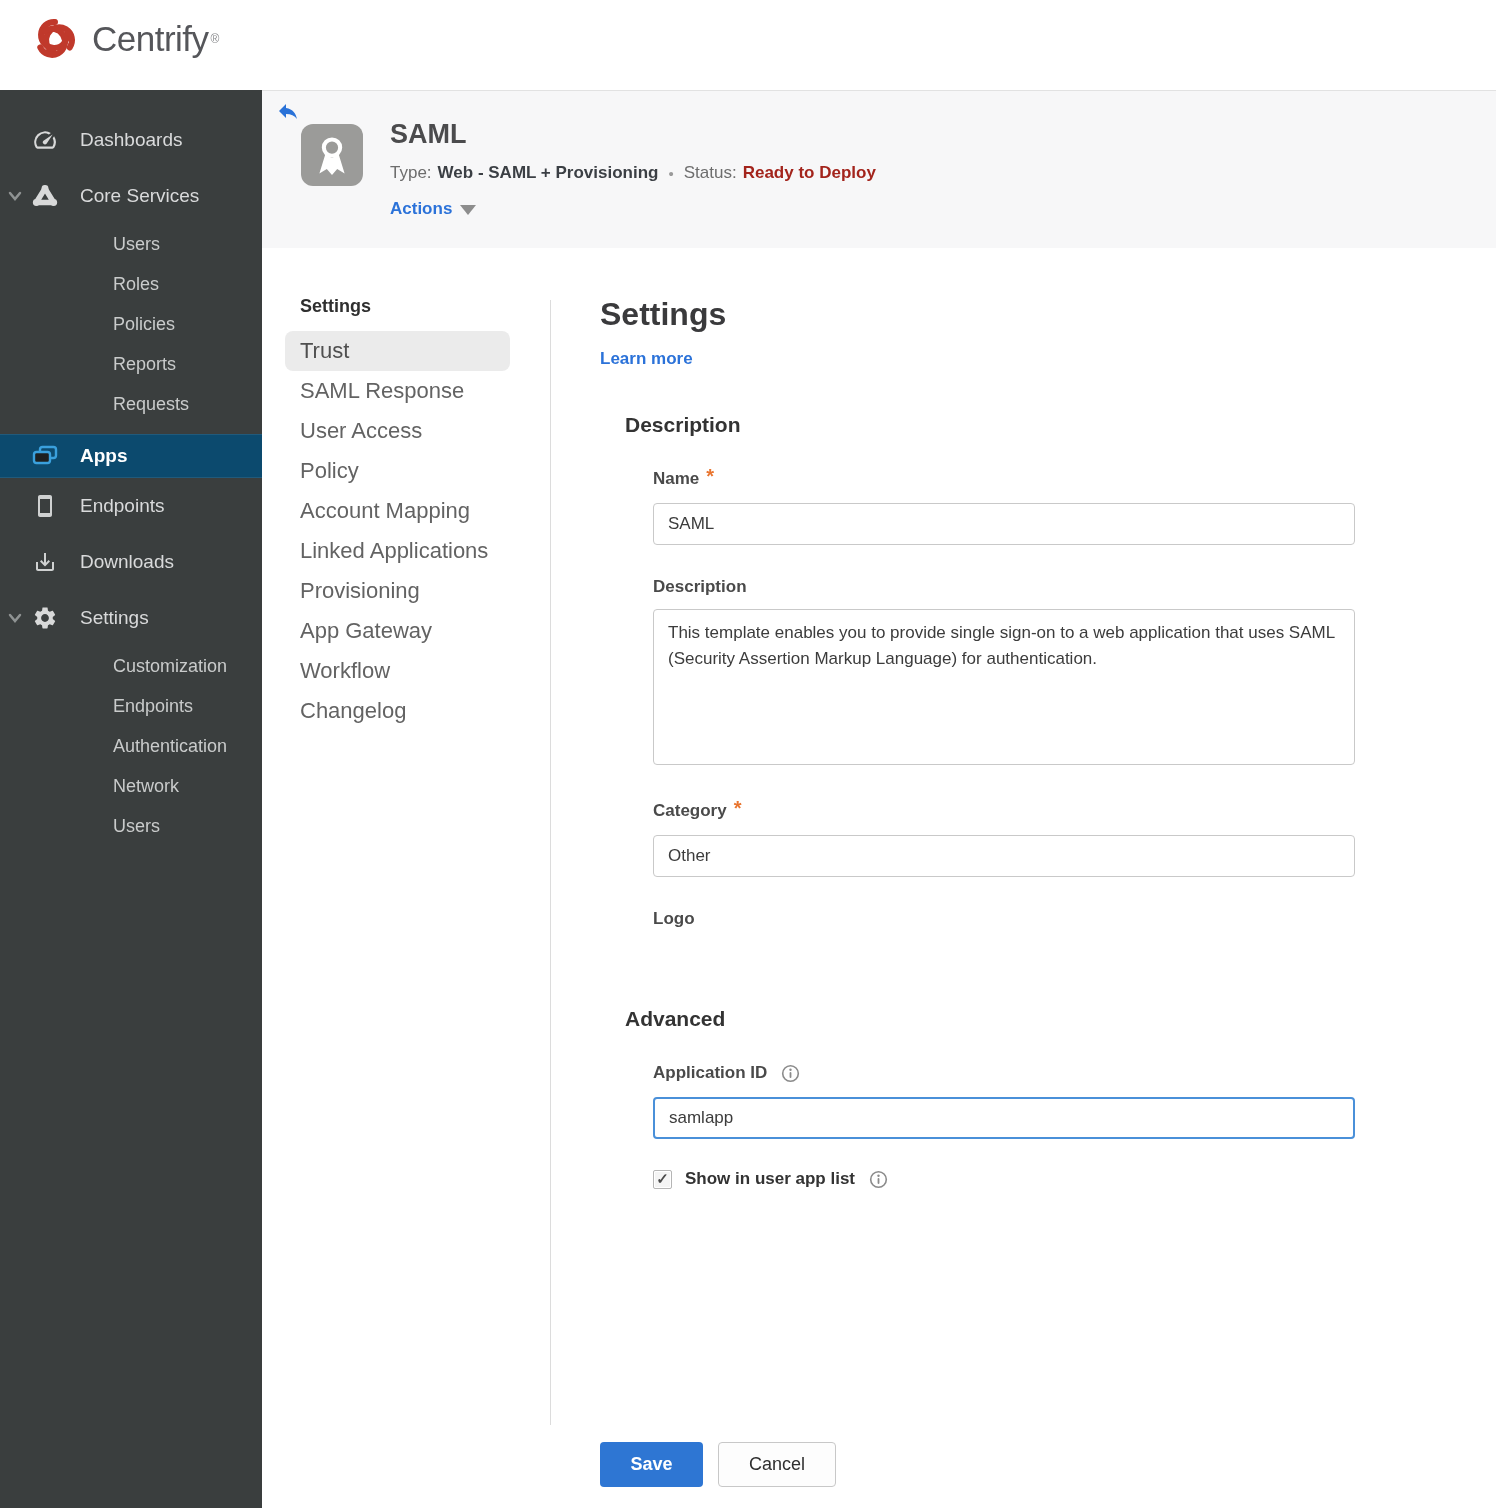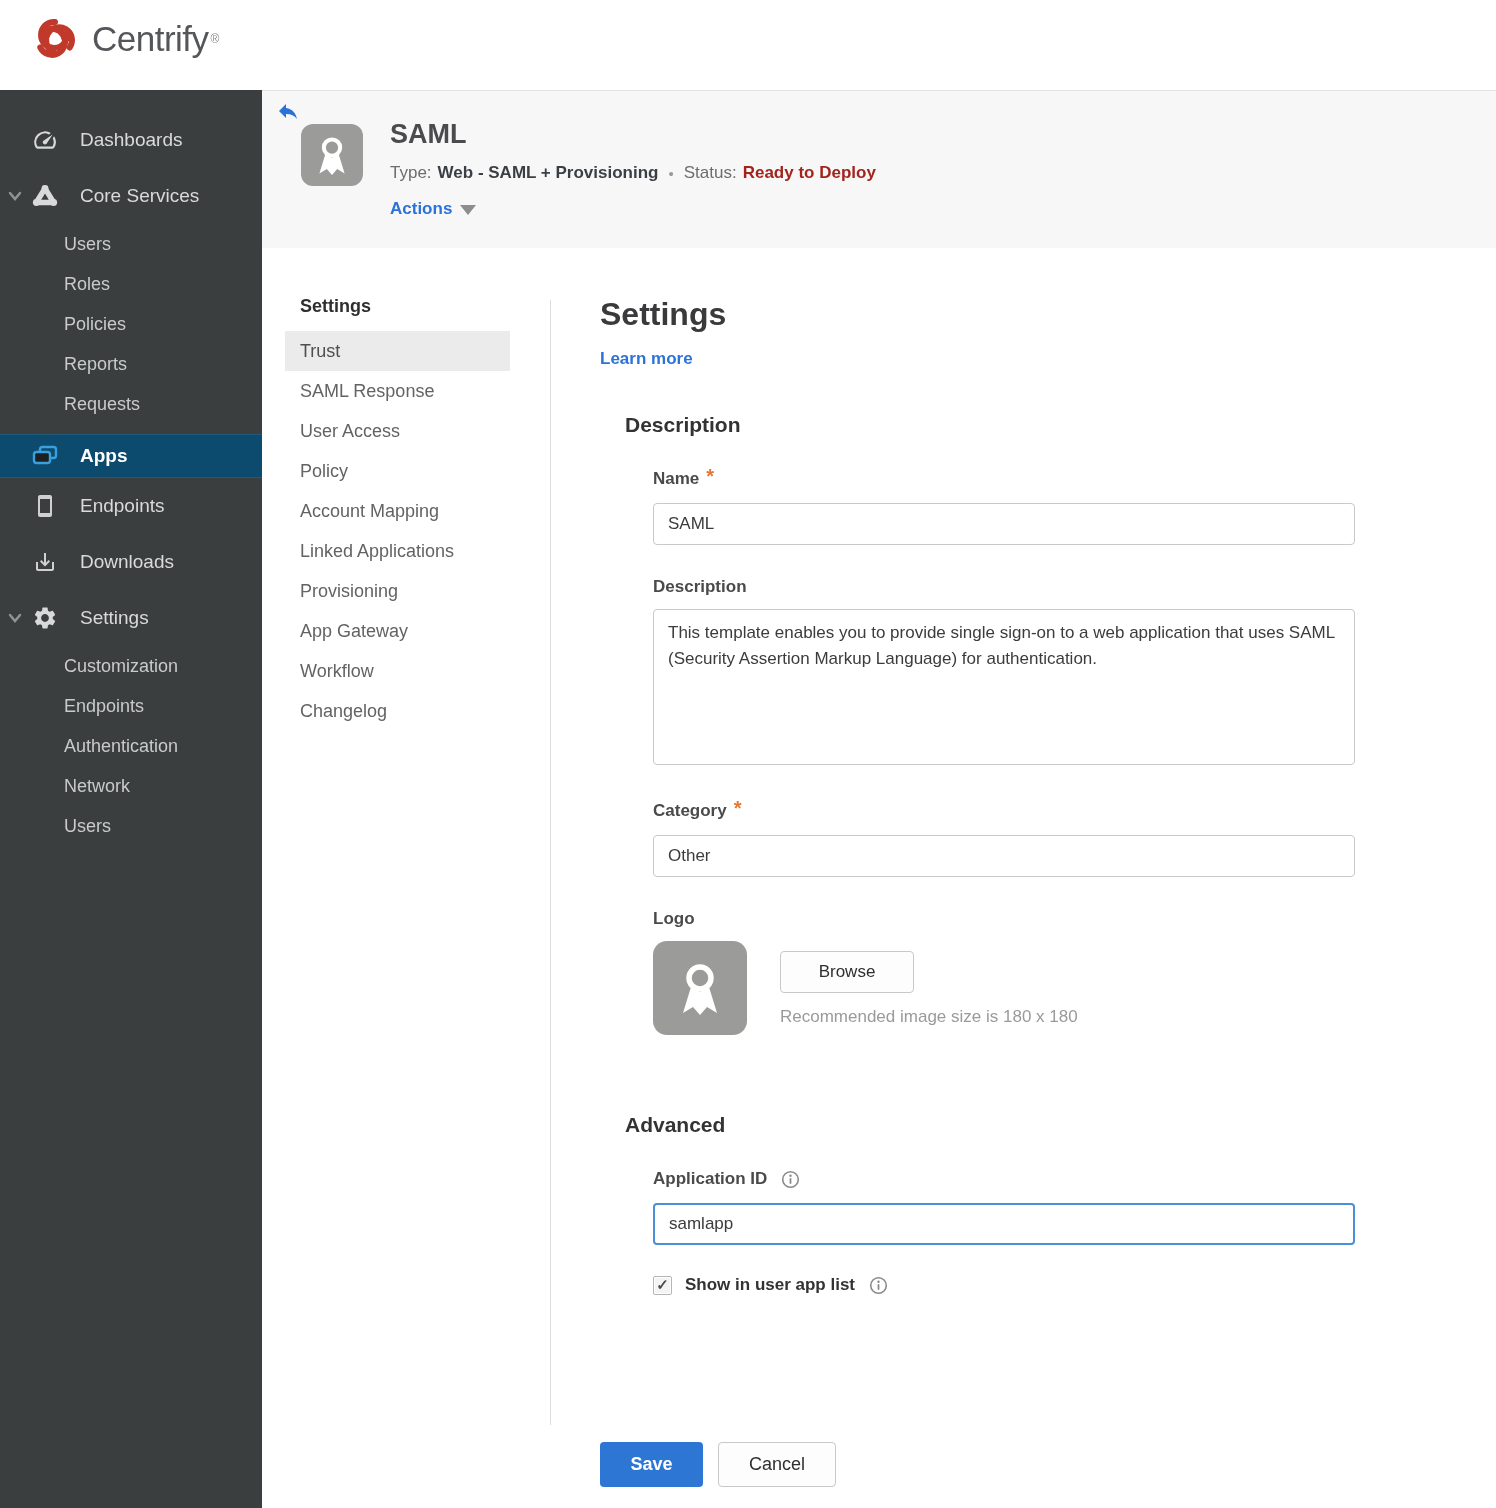--- a/index.html
+++ b/index.html
@@ -12,21 +12,21 @@
   .brand { position:absolute; left:30px; top:14px; display:flex; align-items:center; }
   .brand-text { font-size:35px; color:#55565a; letter-spacing:-0.5px; margin-left:12px;text-align:right; }
   .brand-tm { font-size:12px; color:#8a8b8e; vertical-align:super; margin-left:2px; }
 
   
   .sidebar { position:absolute; left:0; top:90px; width:262px; height:1418px; background:#3a3e3e; padding-top:22px; }
   .side-item { height:56px; display:flex; align-items:center; cursor:pointer; }
   .chev-slot { width:30px; display:flex; justify-content:center; align-items:center; flex:0 0 30px; }
   .icon-slot { width:30px; display:flex; justify-content:center; align-items:center; flex:0 0 30px; margin-right:20px; }
   .side-label { font-size:19px; color:#d9dadb; font-weight:500; }
-  .side-sub { height:40px; display:flex; align-items:center; padding-left:64px; cursor:pointer; }
+  .side-sub { height:40px; display:flex; align-items:center; padding-left:113px; cursor:pointer; }
   .side-sub-label { font-size:18px; color:#c9cbcb; }
   .side-item.active { height:44px; background:#0c4a6e; border-top:1px solid rgba(255,255,255,0.09); border-bottom:1px solid rgba(255,255,255,0.09); margin-top:10px; }
   .side-item.active .side-label { color:#ffffff; font-weight:bold; }
 
   
   .content-header { position:absolute; left:262px; top:90px; width:1234px; height:158px; background:#f7f7f8; border-top:1px solid #e2e2e2; }
   .back-btn { position:absolute; left:14px; top:8px; width:24px; height:24px; cursor:pointer; }
   .app-logo { position:absolute; left:39px; top:33px; width:62px; height:62px; background:#9b9b99; border-radius:12px; display:flex; align-items:center; justify-content:center; }
   .app-title { position:absolute; left:128px; top:28px; font-size:27px; font-weight:bold; color:#4b4b4d; }
   .app-meta { position:absolute; left:128px; top:72px; font-size:17px; color:#6d6d6d; display:flex; align-items:center; }
@@ -35,21 +35,21 @@
   .meta-status { color:#a3241c; font-weight:bold; margin-left:6px; }
   .actions-link { position:absolute; left:128px; top:108px; display:flex; align-items:center; cursor:pointer; }
   .actions-text { color:#2b72d9; font-weight:bold; font-size:17px; }
   .caret-down { width:0; height:0; border-left:8px solid transparent; border-right:8px solid transparent; border-top:10px solid #8d8d8d; margin-left:8px; margin-top:2px; }
 
   
   .content-body { position:absolute; left:262px; top:248px; width:1234px; height:1260px; background:#fff; }
 
   .subnav { position:absolute; left:23px; top:48px; width:225px; }
   .subnav-heading { font-size:18px; font-weight:bold; color:#2f2f2f; padding-left:15px; margin-bottom:14px; }
-  .subnav-item { height:40px; display:flex; align-items:center; padding-left:15px; font-size:18px; color:#636363; border-radius:0; cursor:pointer; }
+  .subnav-item { height:40px; display:flex; align-items:center; padding-left:15px; font-size:22px; color:#636363; border-radius:8px; cursor:pointer; }
   .subnav-item.selected { background:#ebebeb; color:#4f4f4f; }
 
   .v-divider { position:absolute; left:288px; top:52px; width:1px; height:1125px; background:#dcdcdc; }
 
   .form-col { position:absolute; left:338px; top:48px; width:756px; }
   .form-title { font-size:32px; font-weight:bold; color:#3a3a3c; }
   .learn-more { display:inline-block; margin-top:16px; font-size:17px; font-weight:bold; color:#2b72d9; cursor:pointer; }
   .section-heading { margin-left:25px; margin-top:44px; font-size:21px; font-weight:bold; color:#333; }
   .field-group { margin-left:53px; width:702px; }
   .field-label-row { display:flex; align-items:flex-start; margin-top:32px; }
@@ -287,33 +287,20 @@
 
         <div class="field-label-row">
           <span class="field-label">Category</span>
           <span class="req-star">*</span>
         </div>
         <input class="text-input" type="text" value="Other" style="">
 
         <div class="field-label-row">
           <span class="field-label">Logo</span>
         </div>
-        <div class="logo-row">
-          <div class="logo-preview">
-            <svg width="62" height="62" viewBox="0 0 62 62">
-              <circle cx="31" cy="21" r="11" stroke="#fff" stroke-width="5.5" fill="none"></circle>
-              <polygon points="22,30 31,35 31,58 24,50 14,56" fill="#fff"></polygon>
-              <polygon points="40,30 31,35 31,58 38,50 48,56" fill="#fff"></polygon>
-            </svg>
-          </div>
-          <div class="logo-right">
-            <button class="browse-btn">Browse</button>
-            <div class="logo-hint">Recommended image size is 180 x 180</div>
-          </div>
-        </div>
 
         <div class="section-heading" style="margin-left:-28px; margin-top:78px;">Advanced</div>
 
         <div class="label-with-info">
           <span class="field-label">Application ID</span>
           <span class="info-icon">
             <svg width="19" height="19" viewBox="0 0 19 19">
                 <circle cx="9.5" cy="9.5" r="7.8" stroke="#8b8b8b" stroke-width="1.6" fill="none"></circle>
                 <circle cx="9.5" cy="5.8" r="1.2" fill="#8b8b8b"></circle>
                 <rect x="8.6" y="8" width="1.8" height="6" rx="0.9" fill="#8b8b8b"></rect>

